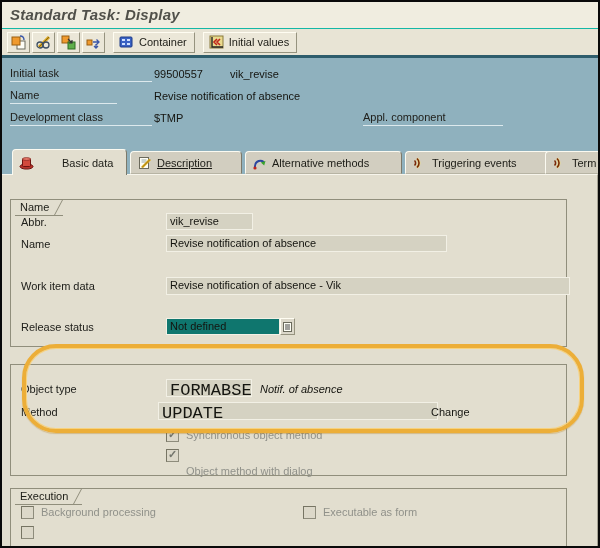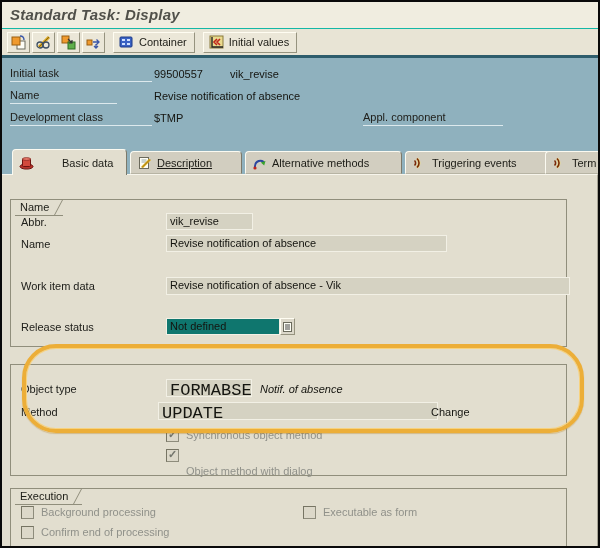--- a/index.html
+++ b/index.html
@@ -246,18 +246,17 @@
     <span class="cblabel" style="left:175px;top:84px;margin-top:16px;">Object method with dialog</span>
   </div>
 
   <div class="gbox" style="left:8px;top:486px;width:557px;height:63px;">
     <span class="glabel">Execution</span>
     <div class="cb" style="left:10px;top:17px;"></div>
     <span class="cblabel" style="left:30px;top:17px;">Background processing</span>
     <div class="cb" style="left:292px;top:17px;"></div>
     <span class="cblabel" style="left:312px;top:17px;">Executable as form</span>
     <div class="cb" style="left:10px;top:37px;"></div>
-    <span class="cblabel" style="left:30px;top:37px;">Confirm end of processing</span>
   </div>
 
   <div class="annotation"></div>
 
 </div>
 
 </body></html>

